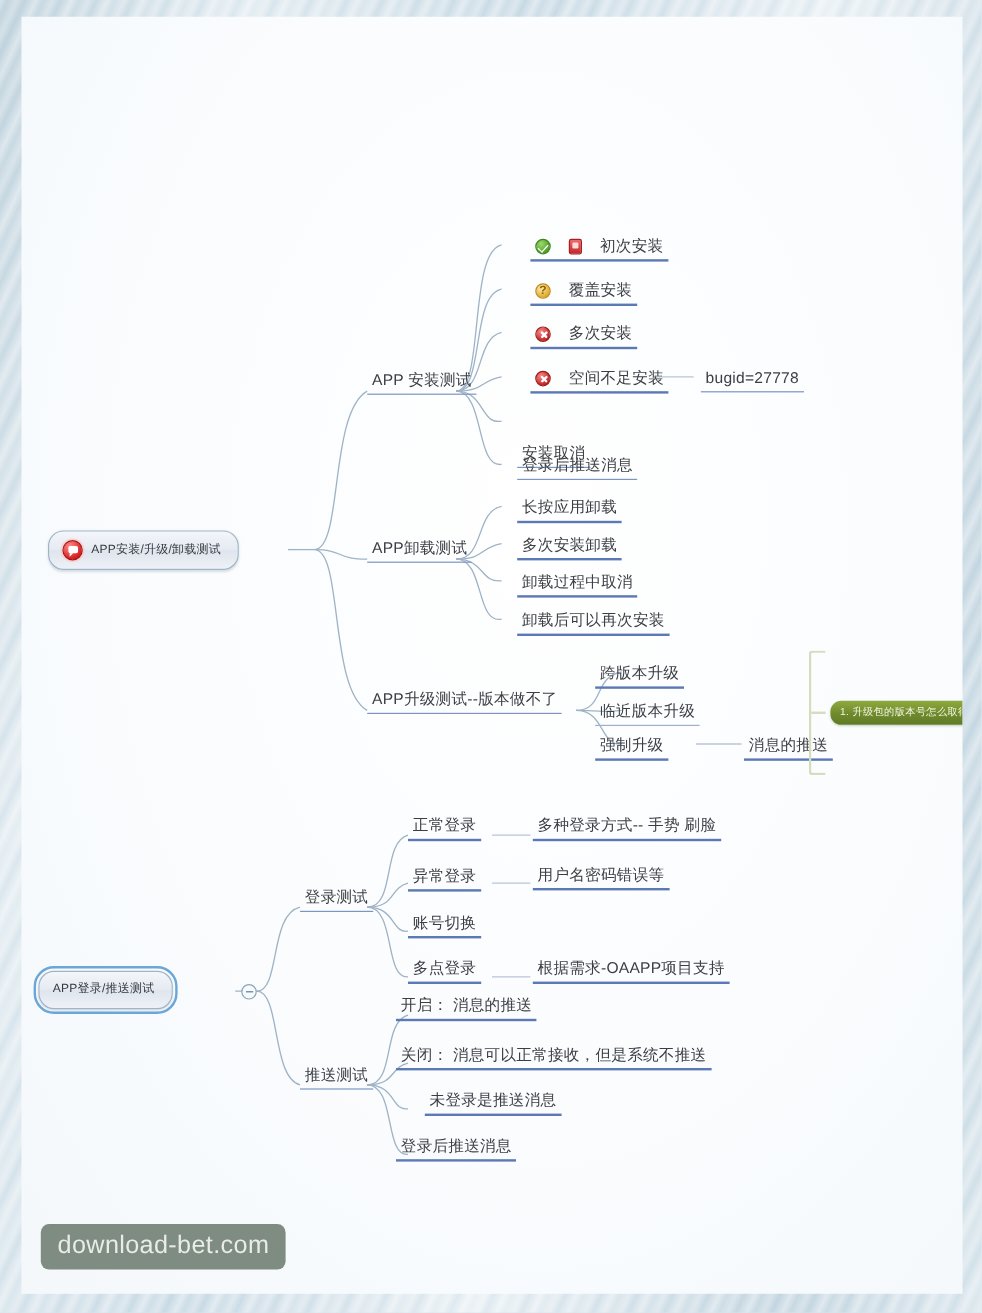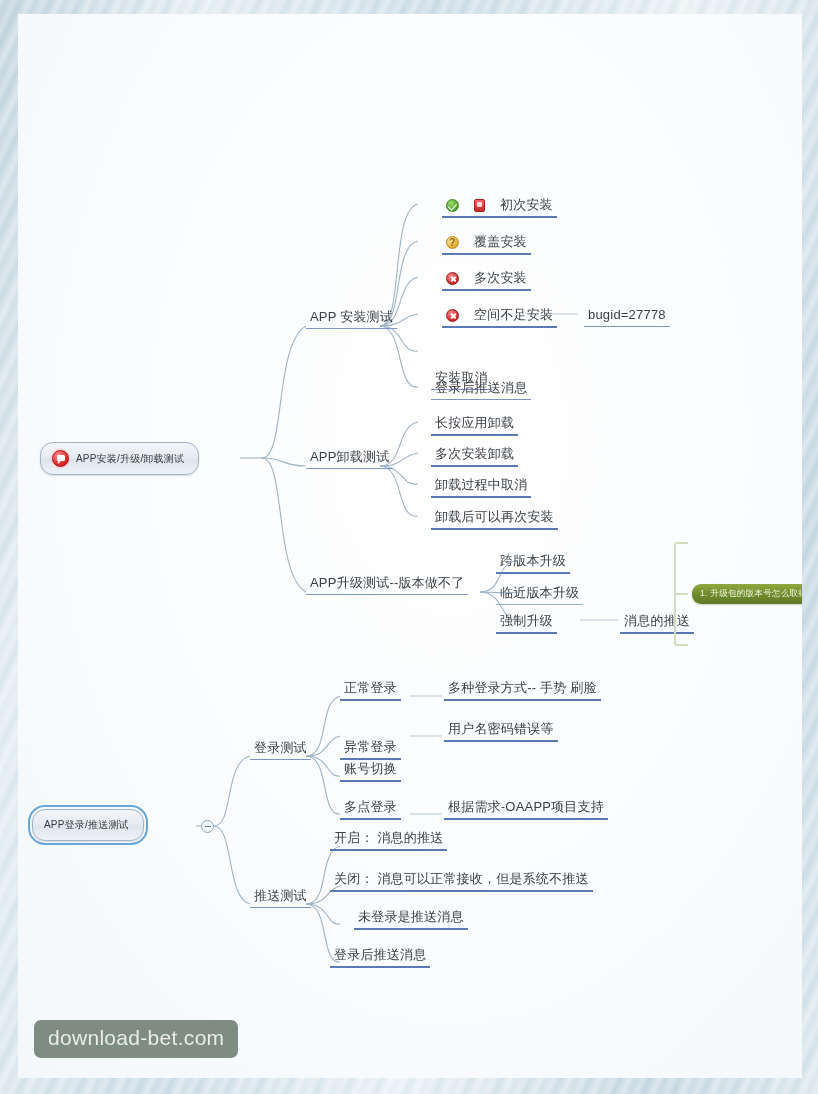--- a/index.html
+++ b/index.html
@@ -353,21 +353,21 @@
       <span class="topic thin">登录测试</span>
     </div>
 
     <div class="node" style="left:322px; top:666px;">
       <span class="topic">正常登录</span>
     </div>
     <div class="node" style="left:426px; top:666px;">
       <span class="topic">多种登录方式-- 手势  刷脸</span>
     </div>
 
-    <div class="node" style="left:322px; top:725px;">
+    <div class="node" style="left:322px; top:708px;">
       <span class="topic">异常登录</span>
     </div>
     <div class="node" style="left:426px; top:707px;">
       <span class="topic">用户名密码错误等</span>
     </div>
 
     <div class="node" style="left:322px; top:747px;">
       <span class="topic">账号切换</span>
     </div>
 

